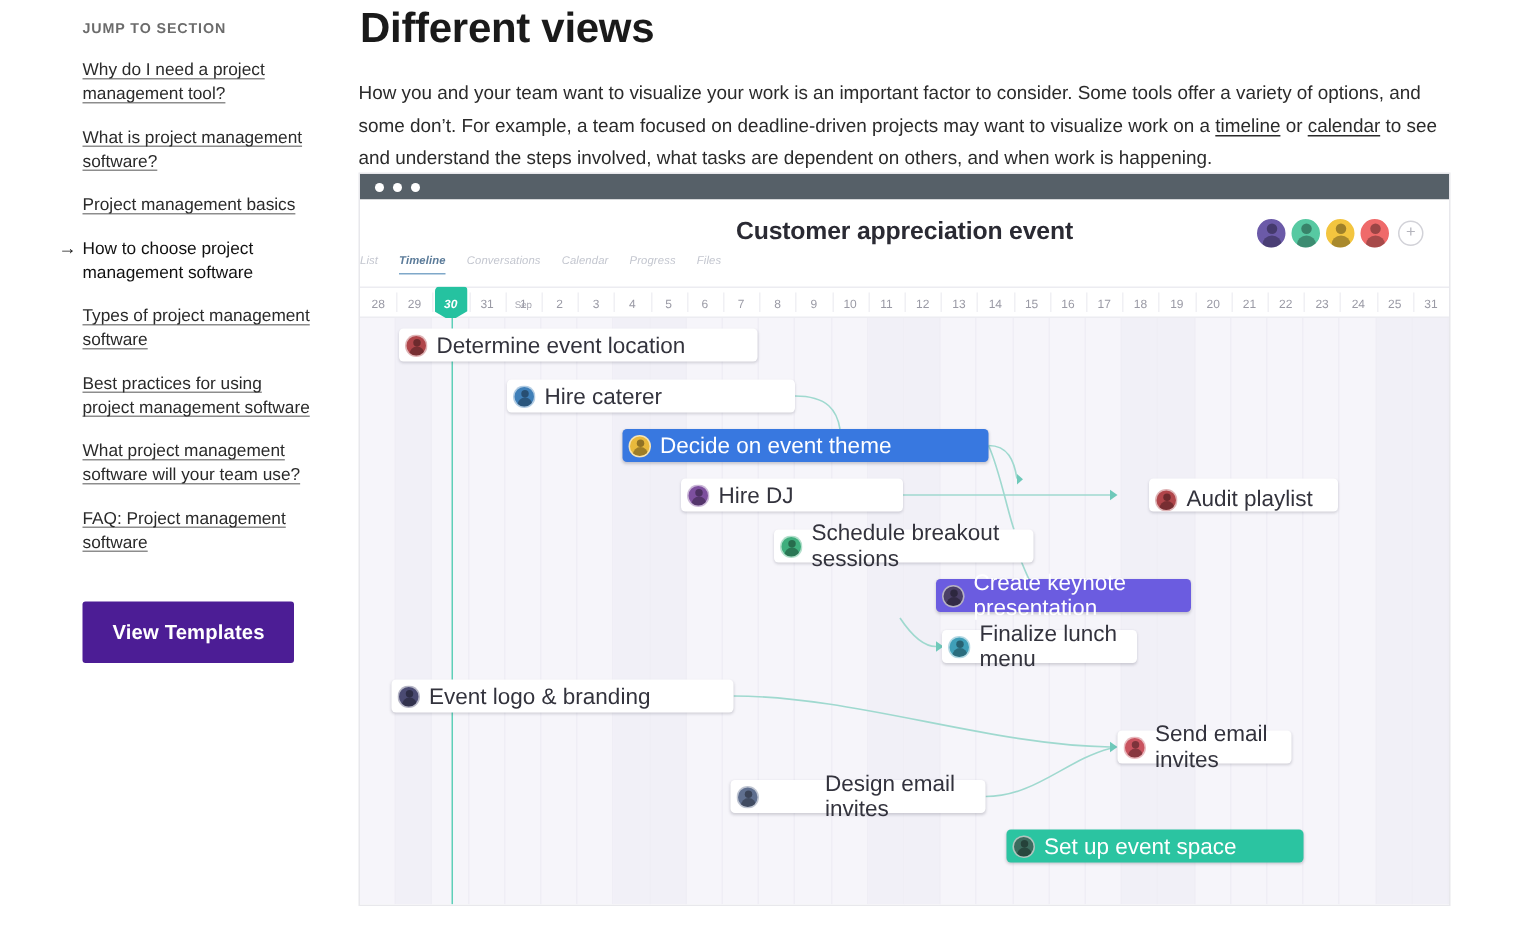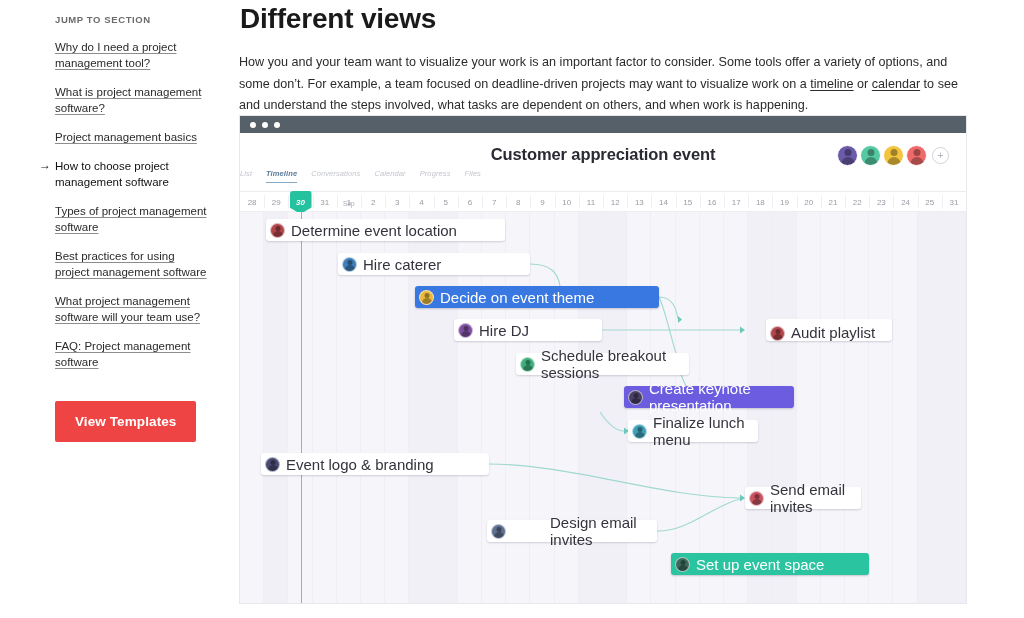--- a/index.html
+++ b/index.html
@@ -28,21 +28,21 @@
     cursor: pointer; display: block; max-width: 152px;
   }
   .toc-item.active {
     text-decoration: none; color: #111; position: relative; padding-left: 12px;
     margin-left: -12px;
   }
   .toc-item.active .arrow {
     position: absolute; left: -4px; top: -1px; font-size: 12px; color: #111;
   }
   .tpl-btn {
-    margin-top: 18px; background: #ef4444; color: #ffffff;
+    margin-top: 18px; background: #4c1d95; color: #ffffff;
     font-size: 13.5px; font-weight: 700; border: none; border-radius: 2px;
     padding: 13px 20px; cursor: pointer; letter-spacing: 0.1px;
   }
 
   
   .main { position: absolute; left: 239px; top: 0; width: 785px; height: 618px; }
   .h1 {
     font-size: 28px; font-weight: 700; letter-spacing: -0.2px;
     color: #1a1a1a; padding: 3px 0 0 1px;
   }

